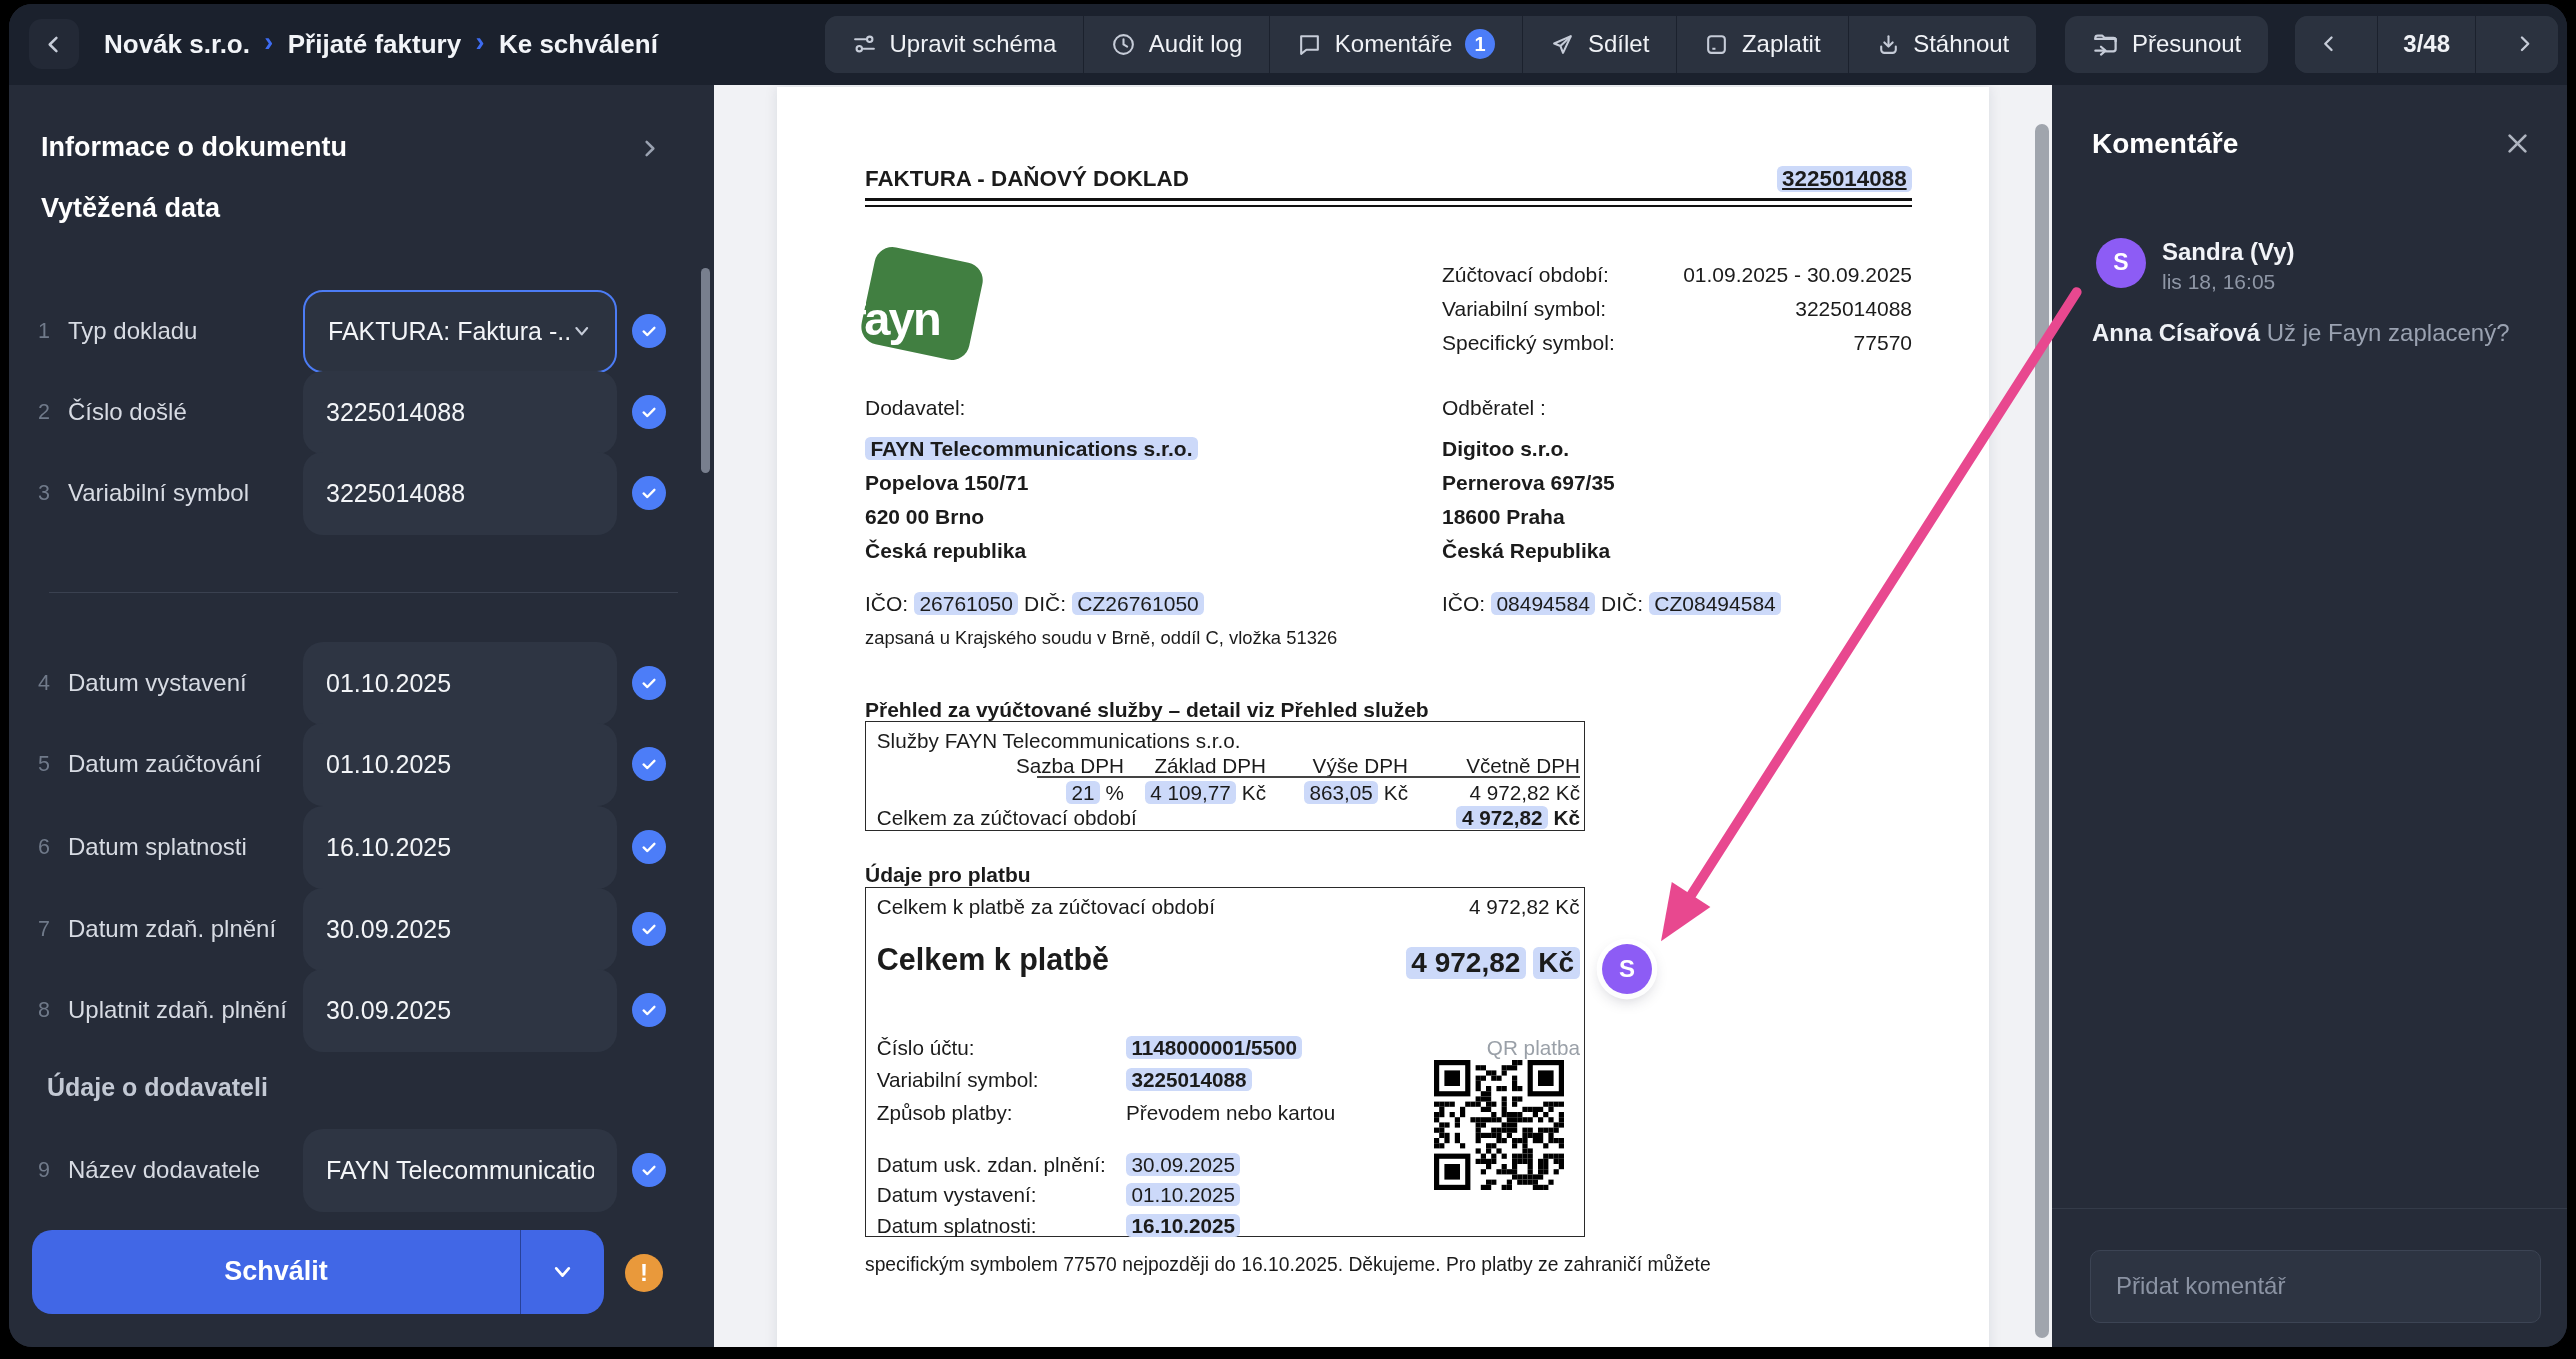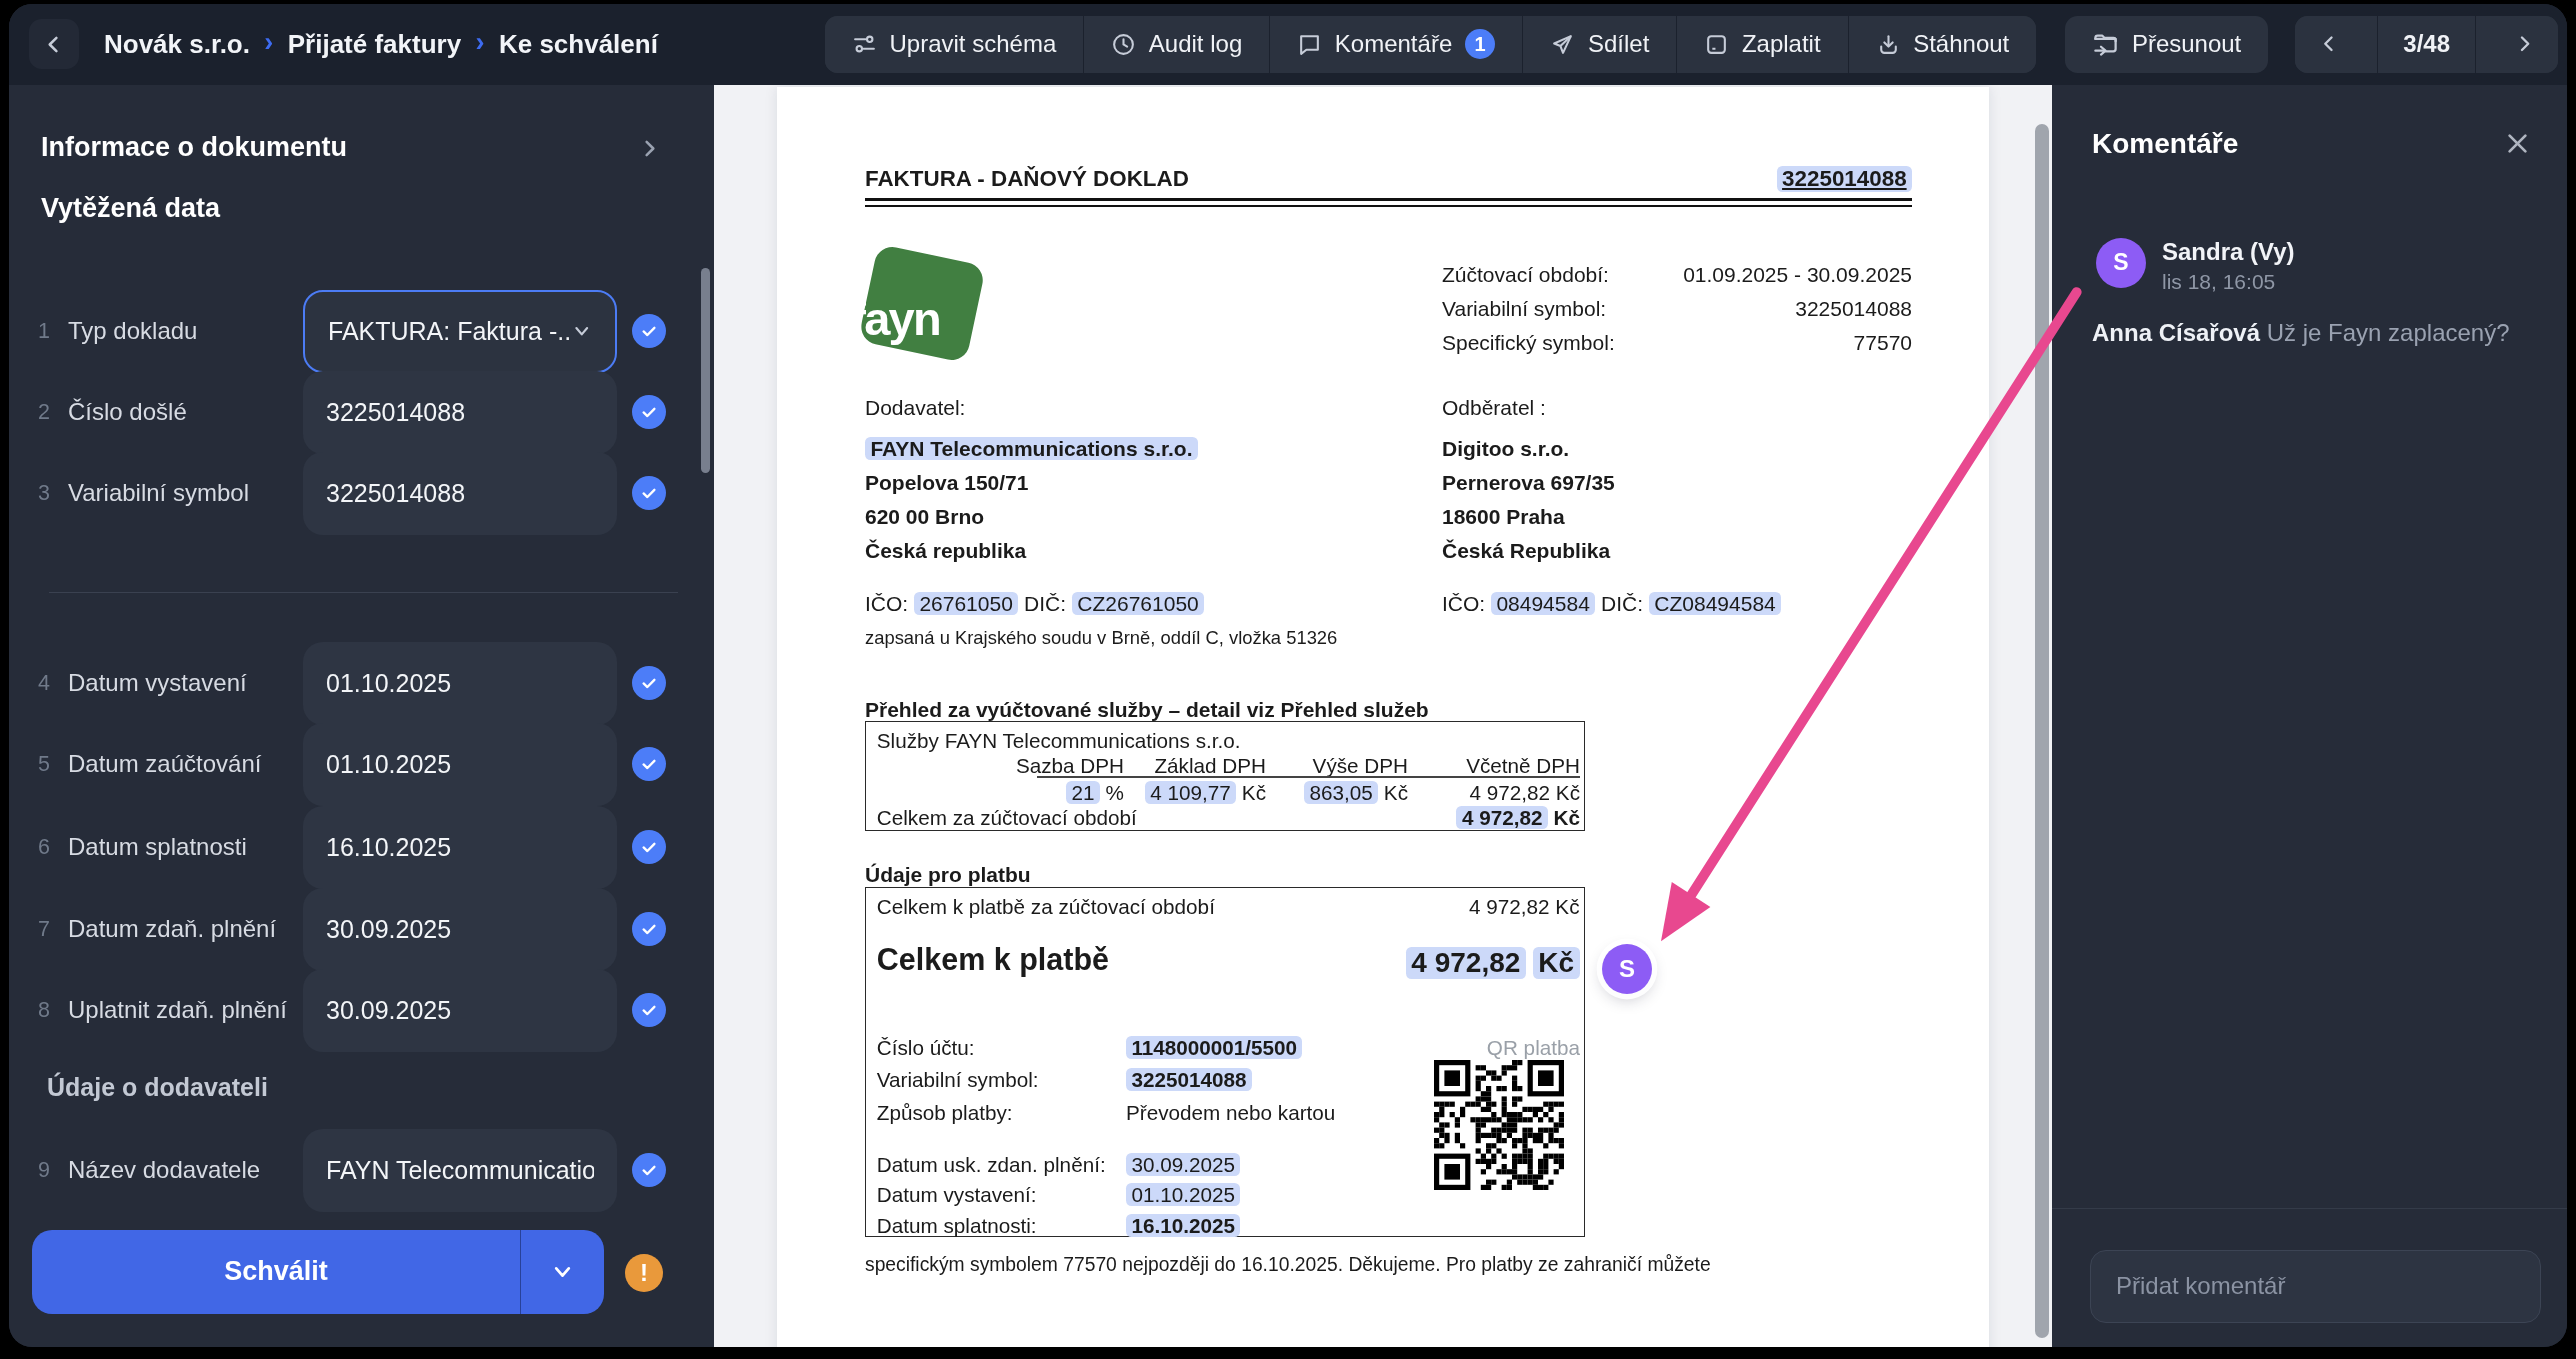--- a/index.html
+++ b/index.html
@@ -114,21 +114,21 @@
   .cm-close { position:absolute; right:36px; top:45px; cursor:pointer; }
   .cm-avatar { position:absolute; left:44px; top:153px; width:50px; height:50px; border-radius:50%;
                background:#8d5cf5; color:#fff; font-size:23px; font-weight:700; display:flex;
                align-items:center; justify-content:center; }
   .cm-author { position:absolute; left:110px; top:153px; color:#f2f4f8; font-size:24px; font-weight:700; }
   .cm-time { position:absolute; left:110px; top:185px; color:#8f97a6; font-size:21px; }
   .cm-body { position:absolute; left:40px; top:232px; width:449px; font-size:24px; line-height:32px; }
   .cm-mention { color:#eef1f6; font-weight:700; }
   .cm-text { color:#9aa2b1; }
   .cm-divider { position:absolute; left:0; right:0; top:1123px; height:0.9px; background:#343b49; }
-  .cm-input { position:absolute; left:38px; top:1165px; width:451px; height:73px; border-radius:16px;
+  .cm-input { position:absolute; left:38px; top:1165px; width:451px; height:73px; border-radius:10px;
               background:#2d3442; border:1.8px solid #3c4454; color:#e8ebf1; font-size:24px;
               font-family:inherit; padding:0 25px; outline:none; }
   .cm-input::placeholder { color:#8b93a3; }
 
   .arrow-overlay { position:absolute; left:0; top:0; width:2558px; height:1343px; z-index:40; pointer-events:none; }
 </style>
 </head>
 <body>
 
 <div id="window">

